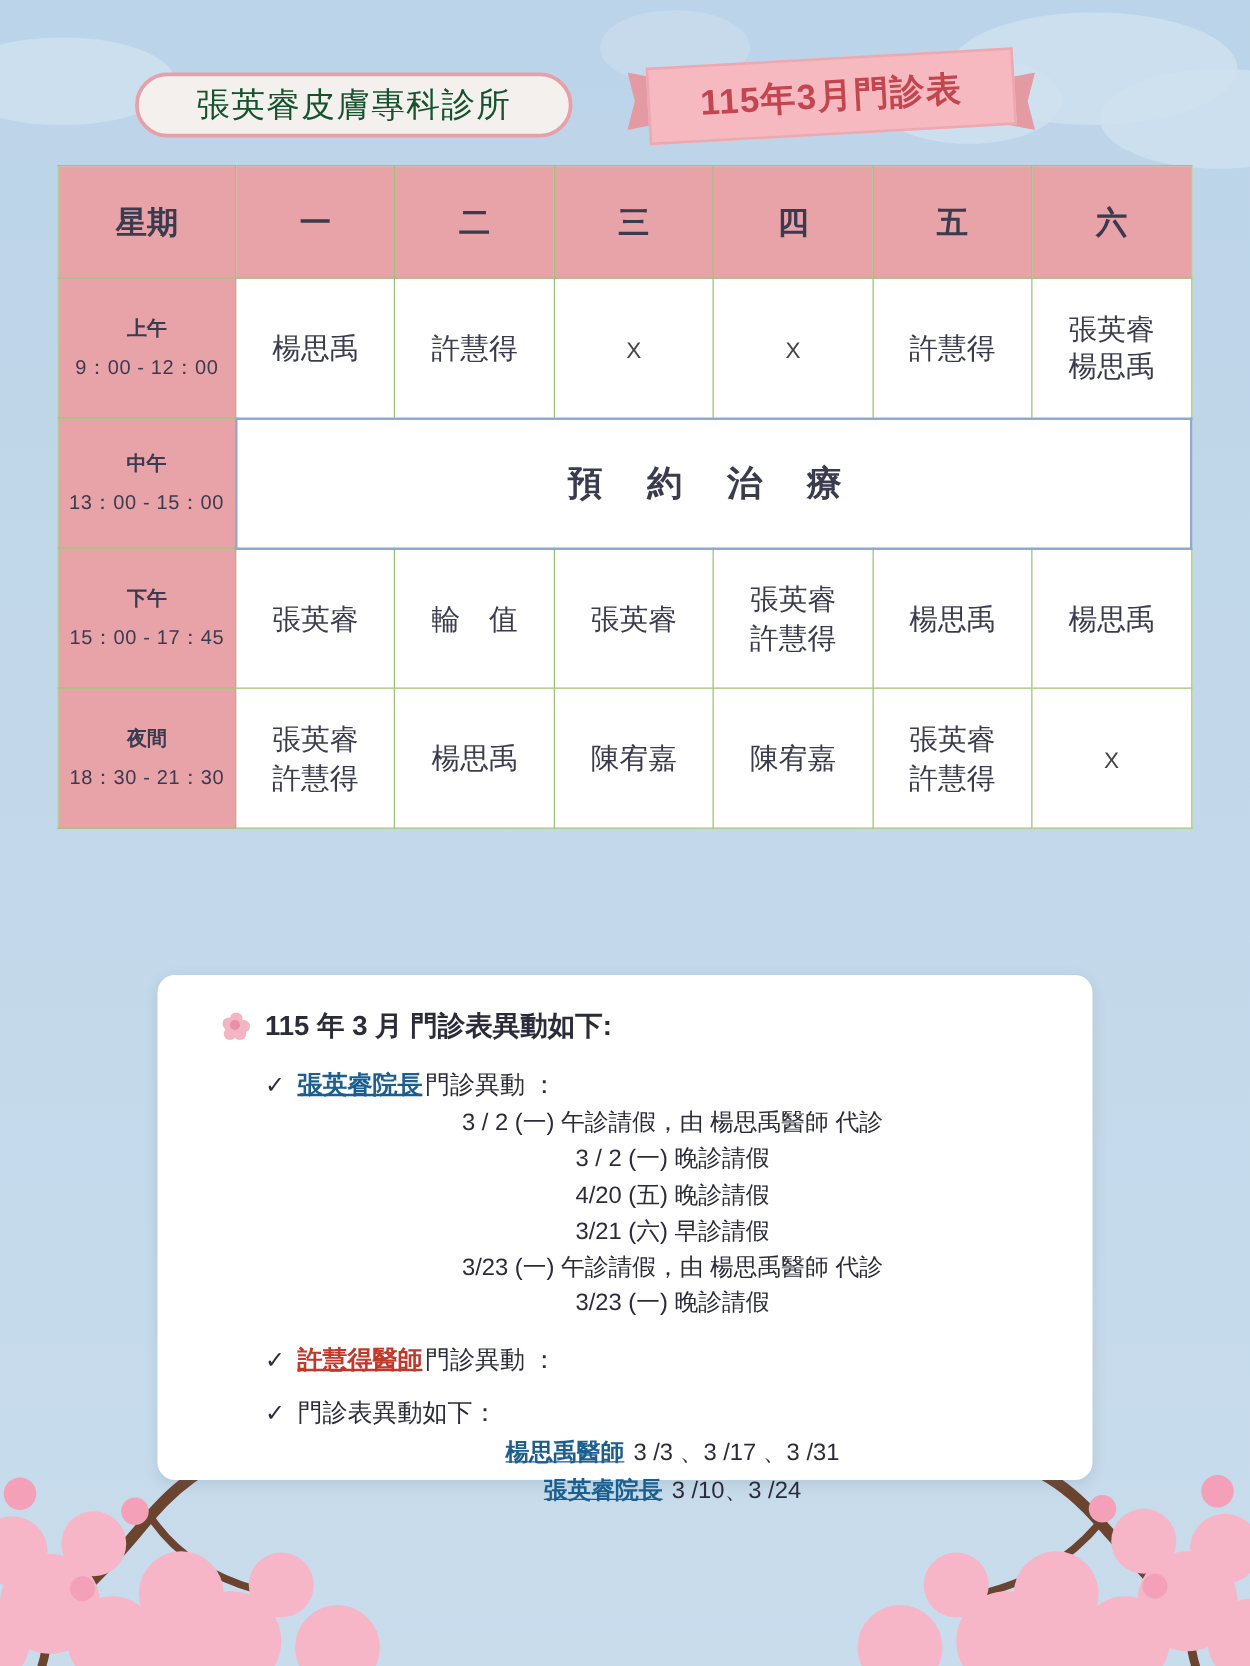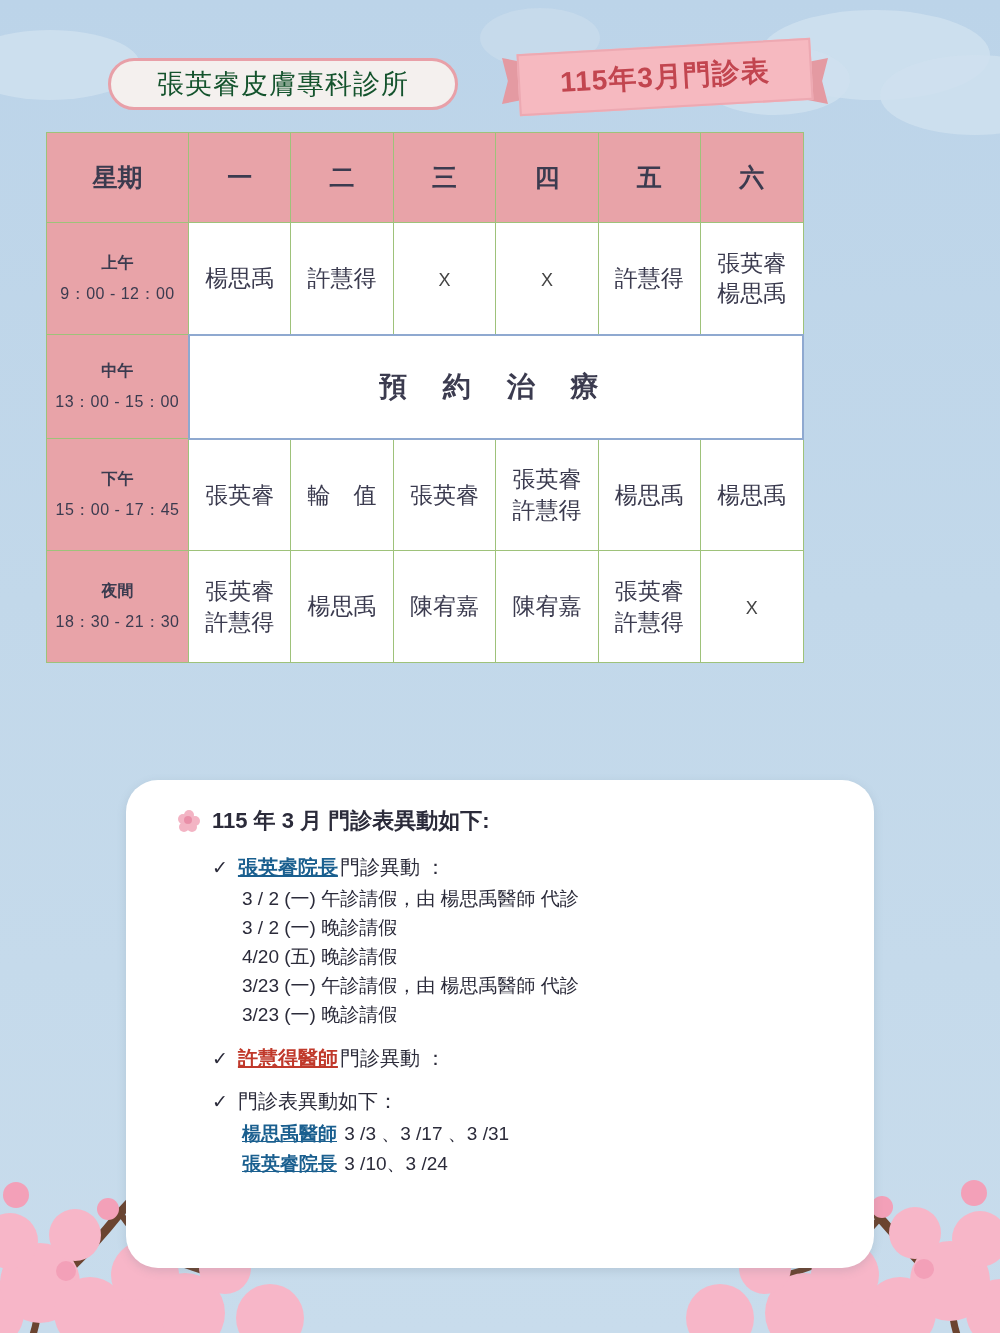--- a/index.html
+++ b/index.html
@@ -77,21 +77,21 @@
     color: #c2454f;
     font-size: 28px;
     font-weight: bold;
     letter-spacing: 1px;
   }
 
   
   .table-wrap {
     position: absolute;
     left: 46px; top: 132px;
-    width: 758px;
+    width: 908px;
     z-index: 4;
     border-radius: 21px;
   }
   table.sched {
     width: 100%;
     border-collapse: collapse;
     background: #ffffff;
     table-layout: fixed;
   }
   table.sched td, table.sched th {
@@ -129,26 +129,27 @@
     font-weight: bold;
     letter-spacing: 14px;
     height: 104px;
   }
   tr.row-noon .row-label { }
 
   
   .notes-card {
     position: absolute;
     left: 126px; top: 780px;
-    width: 748px; height: 488px;
+    width: 748px; height: 404px;
     background: #ffffff;
-    border-radius: 32px;
+    border-radius: 14px;
     box-shadow: 0 3px 10px rgba(90,110,130,.18);
     z-index: 5;
     padding: 26px 40px 20px 52px;
+    text-align: center;
   }
   .notes-title {
     display: flex; align-items: center;
     font-size: 22px; font-weight: bold; color: #2b2b3a;
     margin-bottom: 18px;
   }
   .blossom-mini {
     width: 22px; height: 22px; margin-right: 12px;
     position: relative; flex: none;
   }
@@ -324,20 +325,21 @@
   <div class="note-block">
         <div class="note-head">
           <span class="check">✓</span>
           <span class="name-doc name-blue">張英睿院長</span>
           <span>門診異動 ：</span>
         </div>
         <div class="note-lines">
           <div>3 / 2 (一) 午診請假，由 楊思禹醫師 代診</div>
           <div>3 / 2 (一) 晚診請假</div>
           <div>4/20 (五) 晚診請假</div>
+          <div>3/21 (六) 早診請假</div>
           <div>3/23 (一) 午診請假，由 楊思禹醫師 代診</div>
           <div>3/23 (一) 晚診請假</div>
         </div>
       </div>
       <div class="note-block">
         <div class="note-head">
           <span class="check">✓</span>
           <span class="name-doc name-red">許慧得醫師</span>
           <span>門診異動 ：</span>
         </div>

